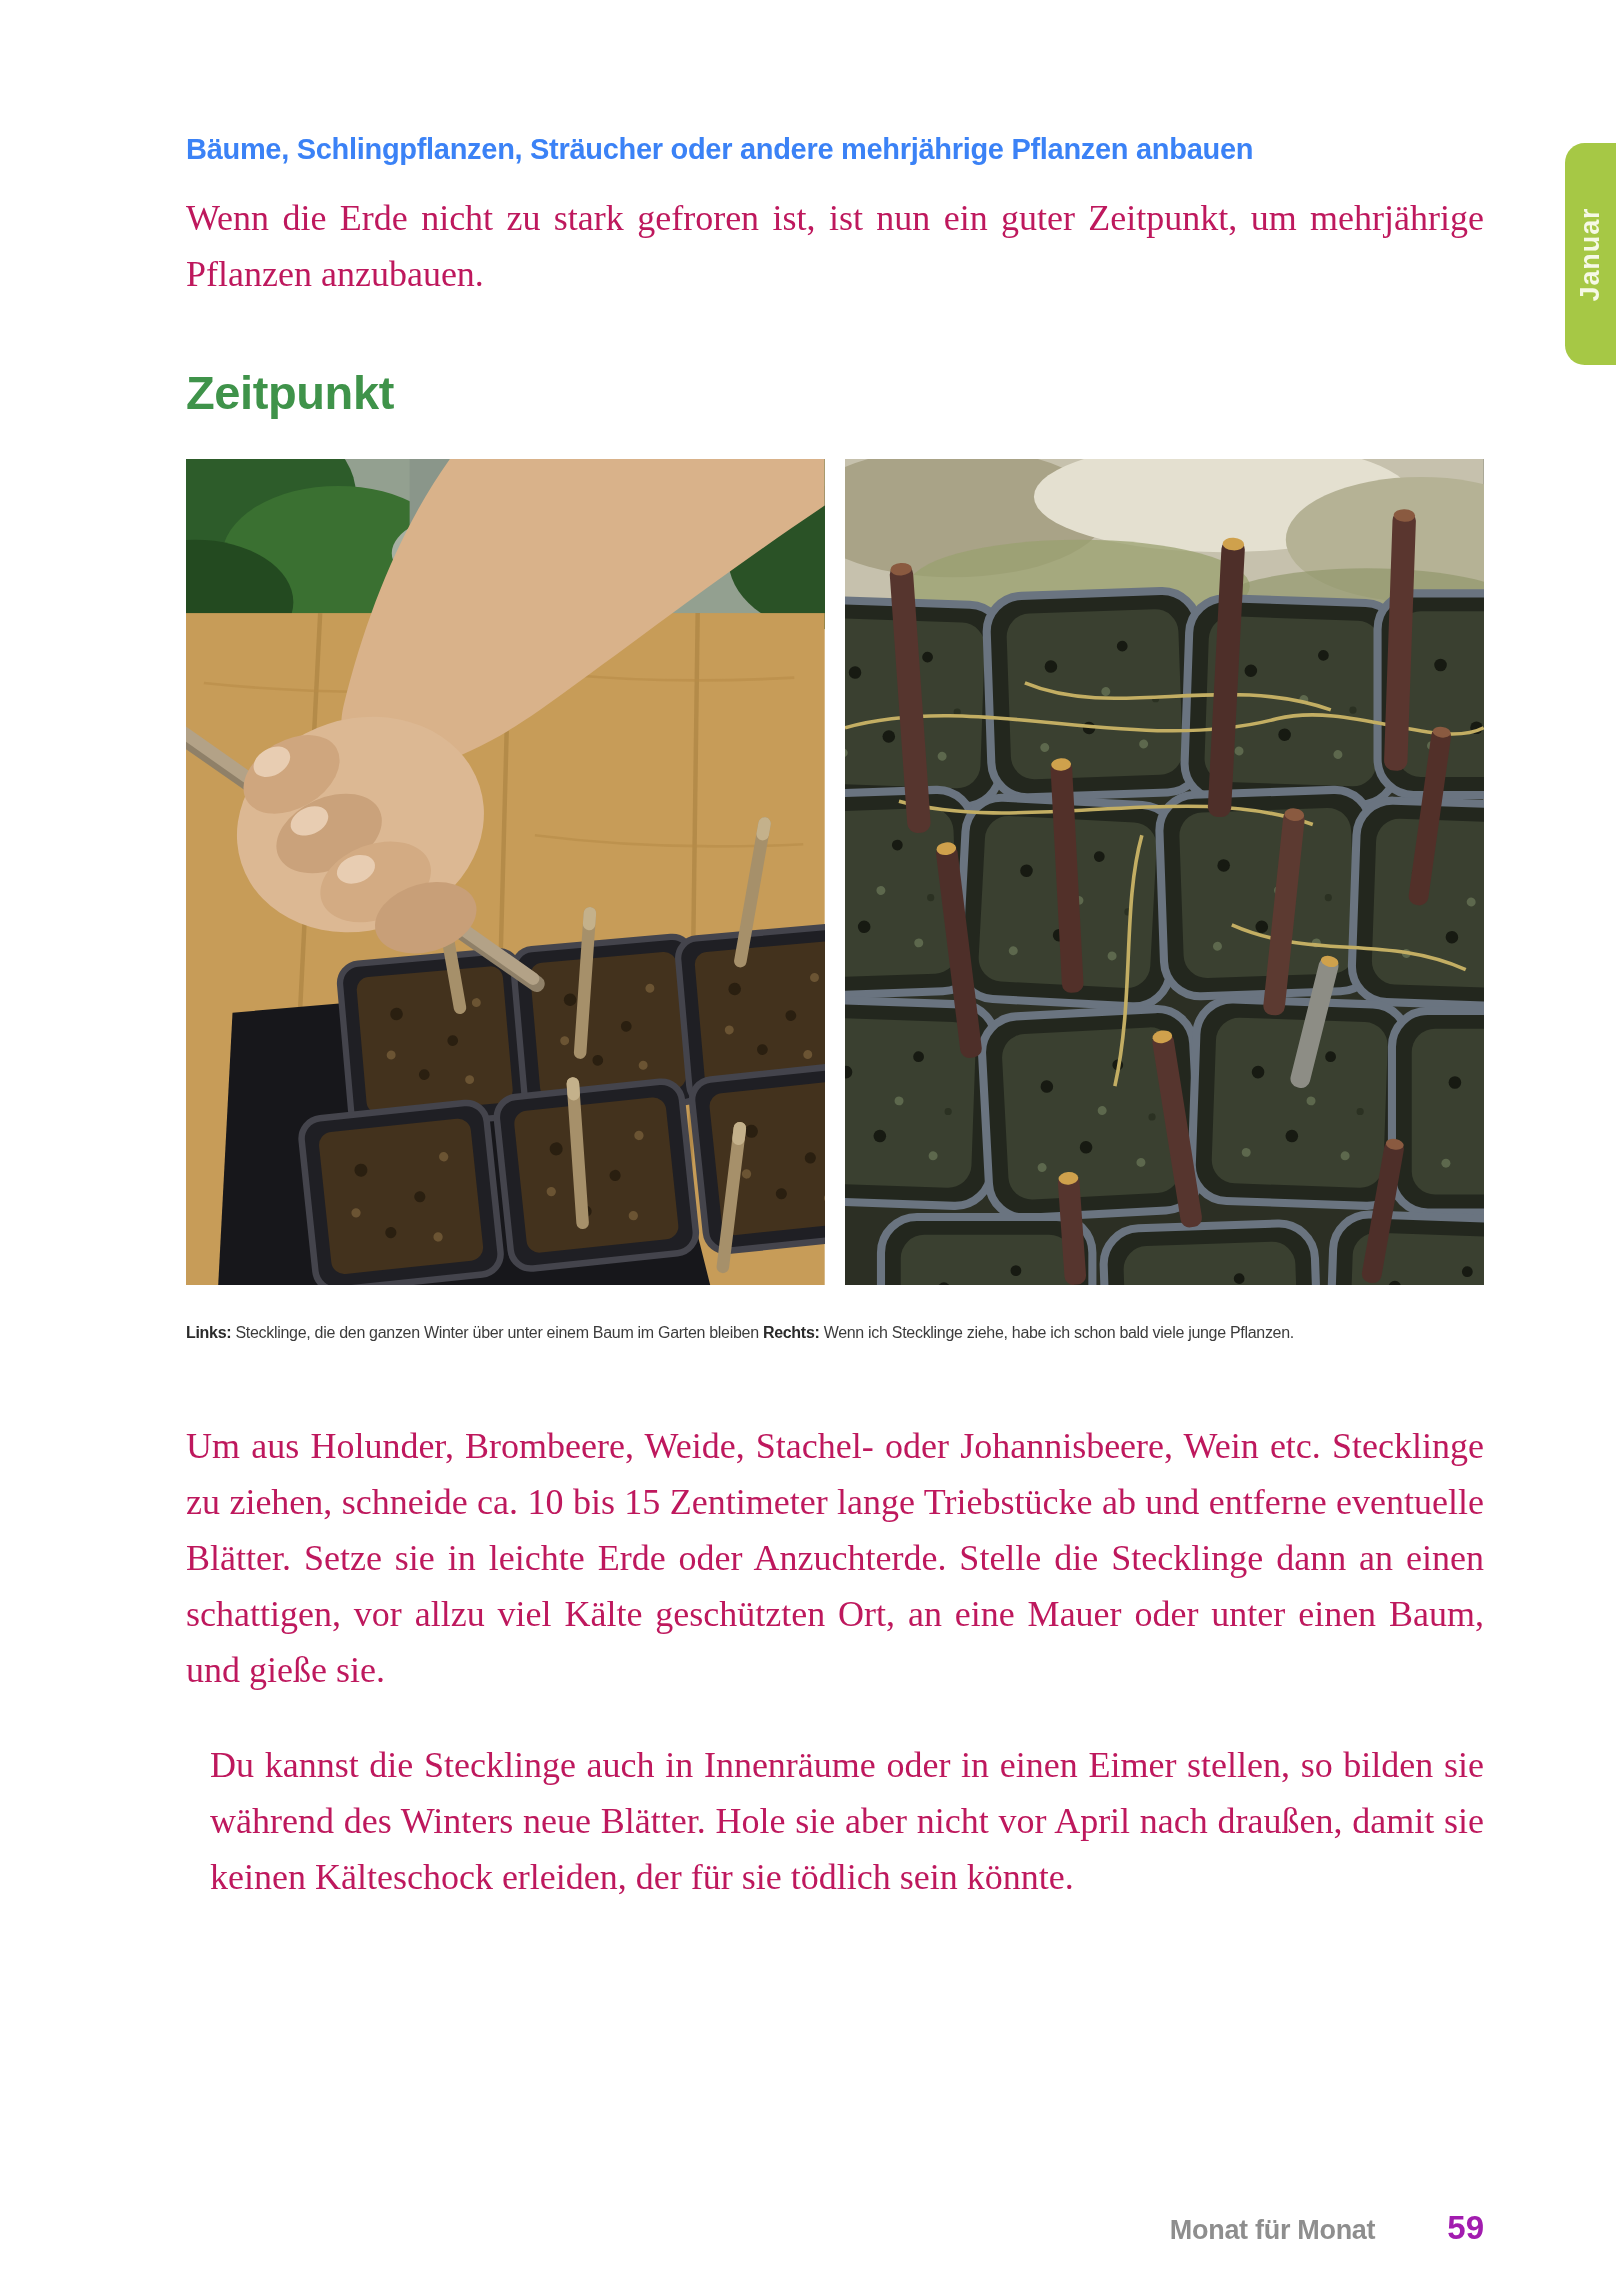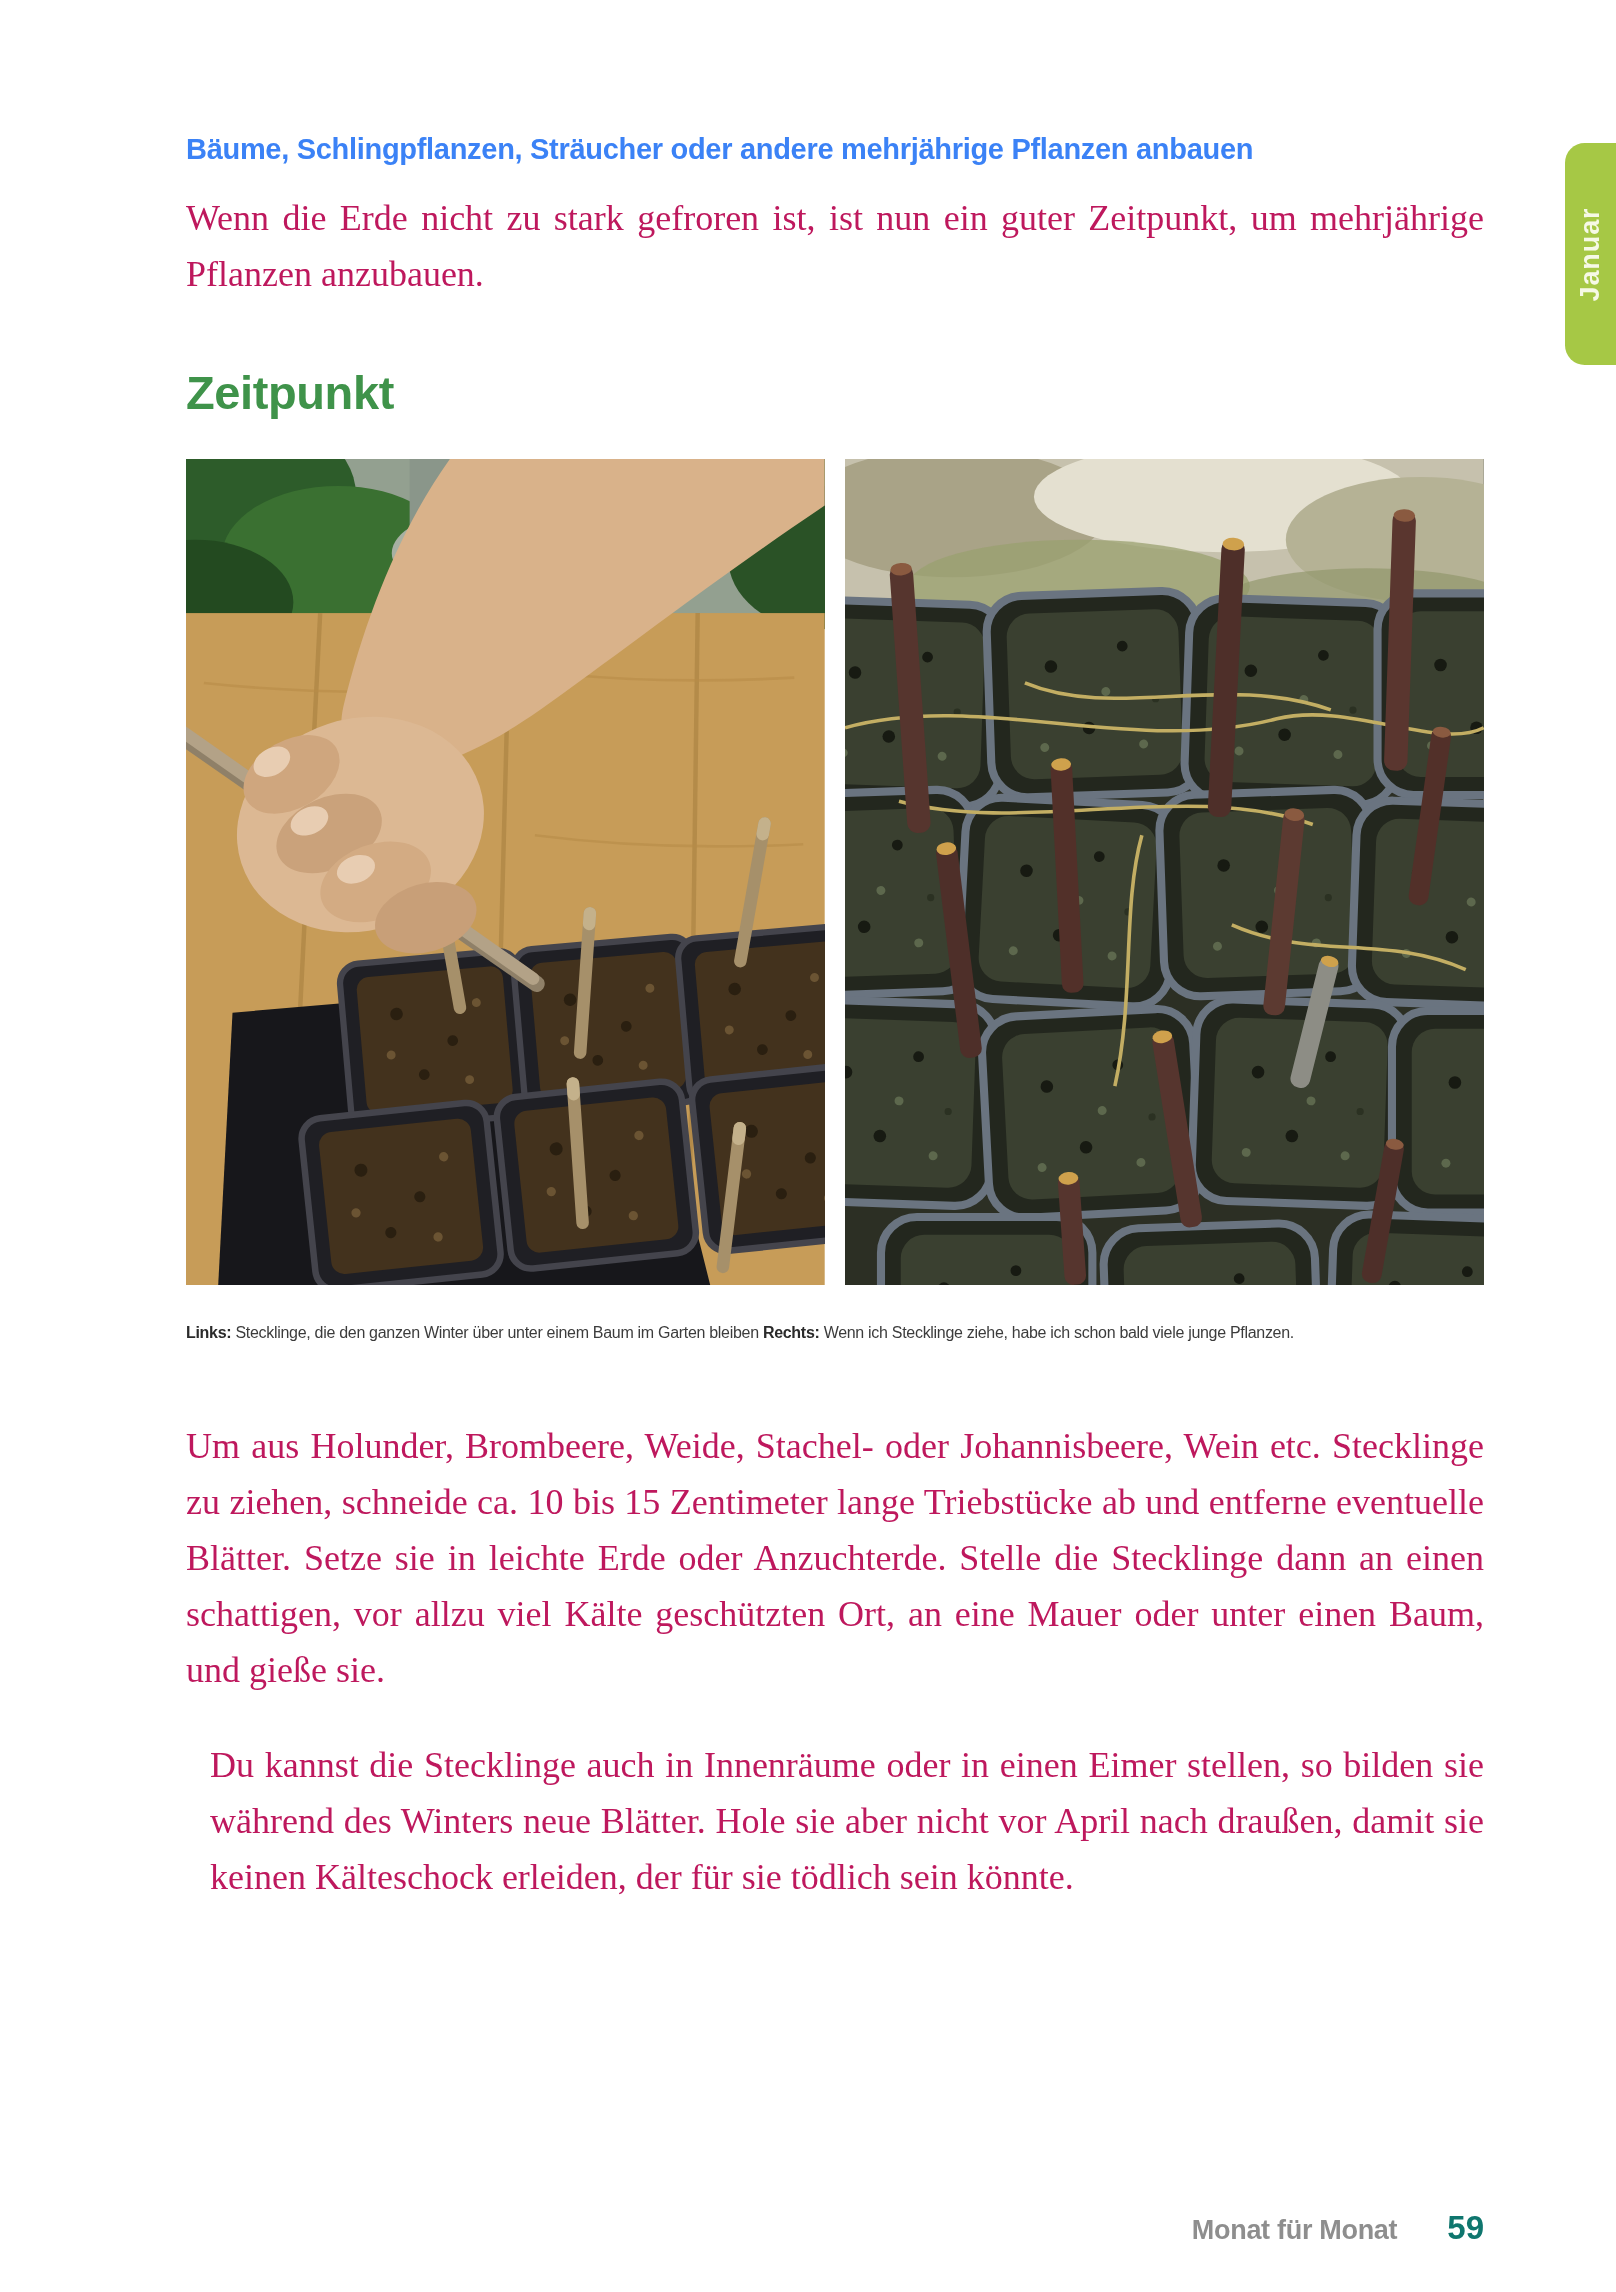--- a/index.html
+++ b/index.html
@@ -79,33 +79,33 @@
     font-family:"Liberation Sans",sans-serif;
     font-weight:700;
     font-size:27px;
     letter-spacing:0.9px;
     color:#f6f9e6;
     white-space:nowrap;
   }
   .footer{
     position:absolute;
     top:2209px;right:133px;
-    display:flex;align-items:baseline;gap:50px;
+    display:flex;align-items:baseline;gap:72px;
     font-family:"Liberation Sans",sans-serif;
   }
   .running-title{
     font-size:27px;
     font-weight:700;
     letter-spacing:-0.3px;
     color:#8e8e8e;
   }
   .page-number{
     font-size:33px;
     font-weight:700;
-    color:#0f766e;
+    color:#a21caf;
   }
 </style>
 </head>
 <body>
 
 <div class="page">
 
   <div class="month-tab">
     <span class="month-tab-label">Januar</span>
   </div>

